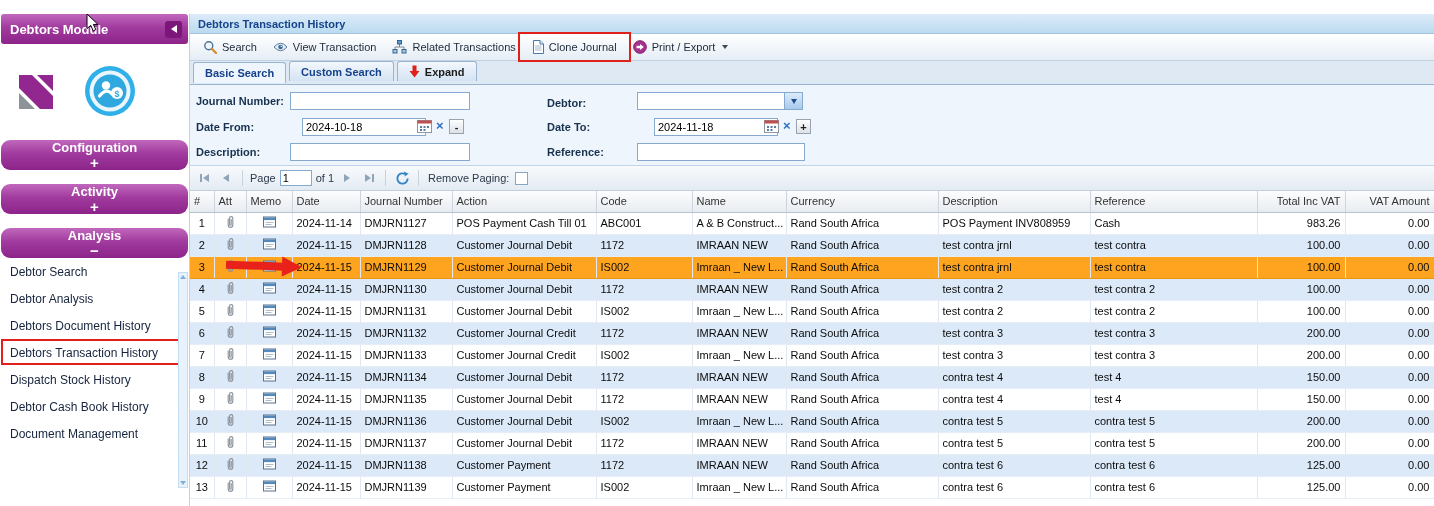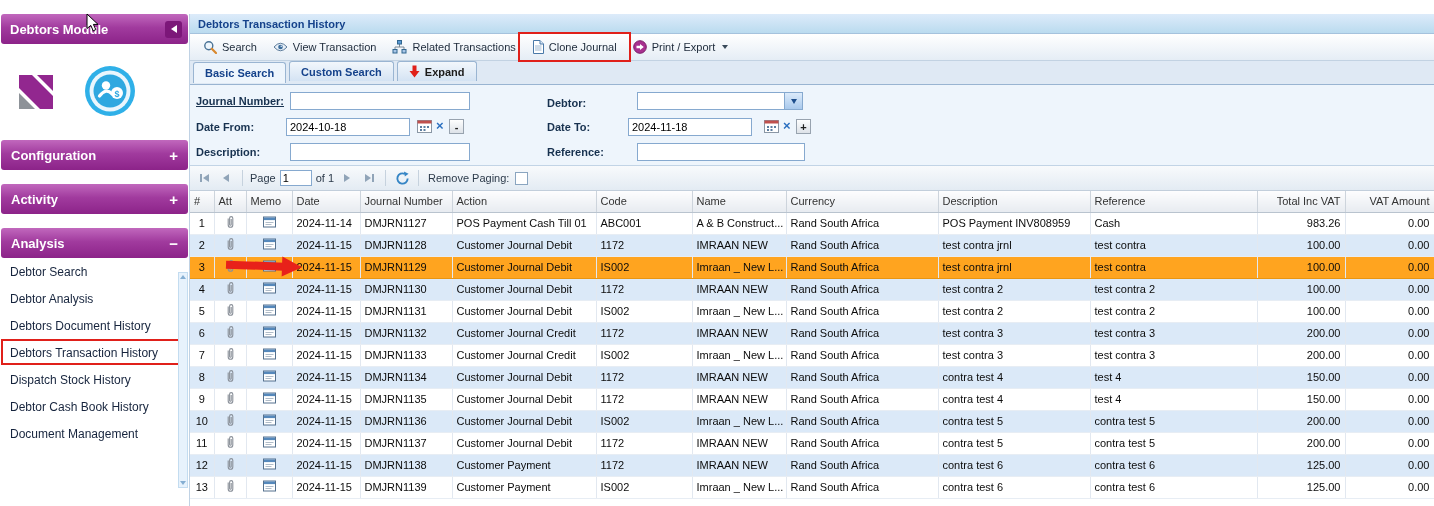--- a/index.html
+++ b/index.html
@@ -9,22 +9,22 @@
   .cols{display:flex;align-items:stretch;height:492px;}
 
   
   .sidebar{width:189px;flex:none;position:relative;background:#fff;}
   .grad-purple{background:linear-gradient(180deg,#c168bd 0%,#a13b9e 45%,#8c2389 100%);}
   .sb-header{height:30px;display:flex;align-items:center;justify-content:space-between;
     padding:0 6px 0 9px;color:#fff;font-size:13px;font-weight:bold;border-radius:3px;margin:0 1px;}
   .sb-collapse{width:17px;height:17px;border-radius:3px;background:#7c1779;display:flex;align-items:center;justify-content:center;cursor:pointer;}
   .tri-l{width:0;height:0;border-top:4px solid transparent;border-bottom:4px solid transparent;border-right:6px solid #fff;}
   .sb-logos{height:96px;display:flex;align-items:center;gap:22px;padding-left:13px;background:#fff;}
-  .sb-section{height:30px;margin:14px 1px 0 1px;border-radius:3px;display:flex;align-items:center;justify-content:space-between;
-    padding:0 10px;color:#fff;font-size:13px;font-weight:bold;cursor:pointer;}
+  .sb-section{height:30px;margin:14px 1px 0 1px;border-radius:9px;display:flex;align-items:center;justify-content:space-between;
+    padding:0 10px;color:#fff;font-size:13px;font-weight:bold;cursor:pointer;flex-direction:column;}
   .sb-section.mt0{margin-top:0;}
   .sb-toggle{font-size:15px;font-weight:bold;line-height:1;}
   .sb-item{height:27px;display:flex;align-items:center;padding-left:10px;font-size:12px;color:#16243d;cursor:pointer;position:relative;background:#fff;}
   .sb-scroll{position:absolute;right:1px;top:258px;width:10px;height:216px;background:#e7f2fc;border:1px solid #c3dcf0;
     box-sizing:border-box;display:flex;flex-direction:column;justify-content:space-between;align-items:center;padding:2px 0;}
   .tri-up{width:0;height:0;border-left:3px solid transparent;border-right:3px solid transparent;border-bottom:4px solid #85aed2;}
   .tri-dn{width:0;height:0;border-left:3px solid transparent;border-right:3px solid transparent;border-top:4px solid #85aed2;}
 
   
   .main{flex:1;border-left:1px solid #c0d2e4;display:flex;flex-direction:column;min-width:0;background:#fff;}
@@ -222,51 +222,51 @@
           </div>
         <div class="tab expand">
           <svg width="11" height="13" viewBox="0 0 11 13">
             <path d="M3.5 0.5 H7.5 V6 H10.5 L5.5 12.5 L0.5 6 H3.5 Z" fill="#e0201a"></path>
           </svg>
           <span class="lbl">Expand</span>
         </div>
       </div>
 
       <div class="m-filter">
-        <span class="fl" style="left:6px;top:10px;text-decoration:underline;">Journal Number:</span>
+        <span class="fl" style="left:6px;top:10px;">Journal Number:</span>
         <input class="fi" style="left: 100px; top: 7px; width: 172px;" value="">
 
         <span class="fl" style="left:357px;top:12px;">Debtor:</span>
         <div class="combo" style="left:447px;top:7px;width:166px;">
           <span class="val"></span>
           <span class="trig">
               <span class="caret"></span>
             </span>
         </div>
 
         <span class="fl" style="left:6px;top:36px;">Date From:</span>
-        <input class="fi" style="left: 96px; top: 33px; width: 116px;" value="2024-10-18">
+        <input class="fi" style="left: 112px; top: 33px; width: 116px;" value="2024-10-18">
         <span class="cal-btn" style="left:226px;top:33px;">
           <svg width="17" height="17" viewBox="0 0 17 17">
             <rect x="1.5" y="2.5" width="14" height="12" fill="#fff" stroke="#8a97a5"></rect>
             <rect x="1.5" y="2.5" width="14" height="3" fill="#c0504d"></rect>
             <g fill="#5b7da0">
                 <rect x="4" y="8" width="2" height="2"></rect>
                 <rect x="7.5" y="8" width="2" height="2"></rect>
                 <rect x="11" y="8" width="2" height="2"></rect>
                 <rect x="4" y="11" width="2" height="2"></rect>
                 <rect x="7.5" y="11" width="2" height="2"></rect>
               </g>
           </svg>
         </span>
         <span class="xclear" style="left:246px;top:34px;">×</span>
         <span class="mini-btn" style="left:259px;top:34px;">-</span>
 
         <span class="fl" style="left:357px;top:36px;">Date To:</span>
-        <input class="fi" style="left: 438px; top: 33px; width: 116px;" value="2024-11-18">
+        <input class="fi" style="left: 464px; top: 33px; width: 116px;" value="2024-11-18">
         <span class="cal-btn" style="left:573px;top:33px;">
           <svg width="17" height="17" viewBox="0 0 17 17">
             <rect x="1.5" y="2.5" width="14" height="12" fill="#fff" stroke="#8a97a5"></rect>
             <rect x="1.5" y="2.5" width="14" height="3" fill="#c0504d"></rect>
             <g fill="#5b7da0">
                 <rect x="4" y="8" width="2" height="2"></rect>
                 <rect x="7.5" y="8" width="2" height="2"></rect>
                 <rect x="11" y="8" width="2" height="2"></rect>
                 <rect x="4" y="11" width="2" height="2"></rect>
                 <rect x="7.5" y="11" width="2" height="2"></rect>

